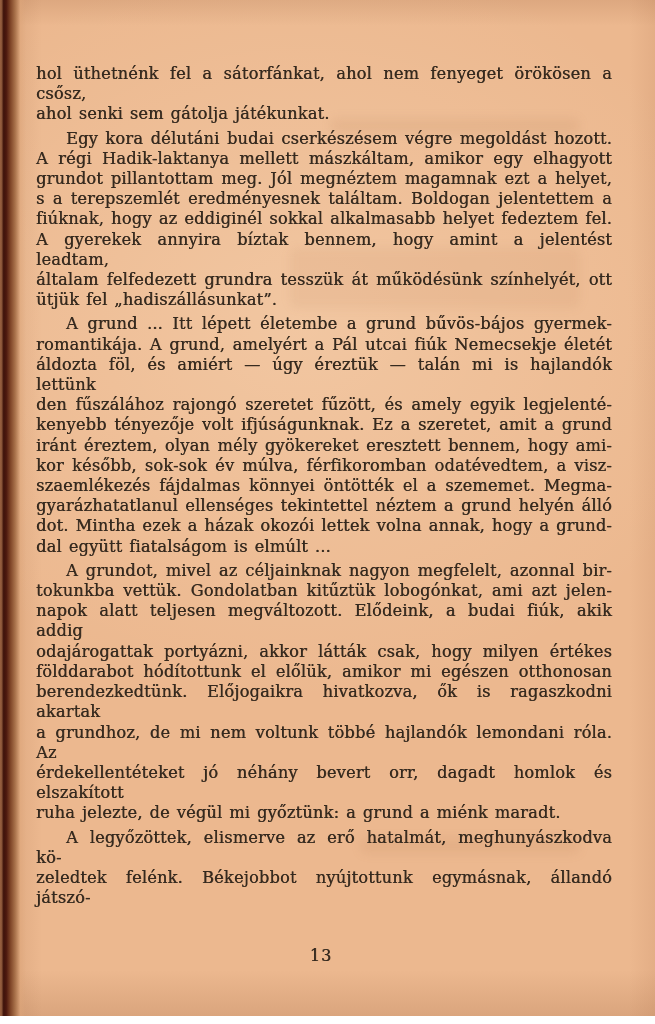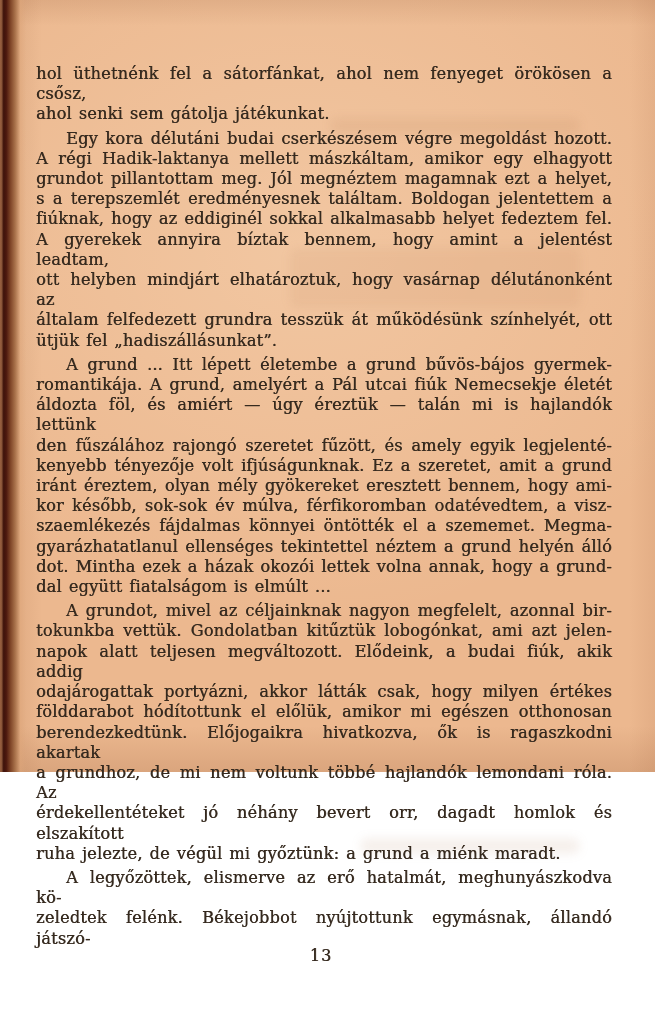--- a/index.html
+++ b/index.html
@@ -5,21 +5,21 @@
   html, body {
     margin: 0;
     padding: 0;
     width: 655px;
     height: 1024px;
     overflow: hidden;
   }
   .page {
     position: relative;
     width: 655px;
-    height: 772px;
+    height: 1016px;
     background:
       radial-gradient(ellipse 620px 520px at 46% 32%, rgba(255,232,203,0.30), rgba(255,232,203,0) 72%),
       linear-gradient(to right, rgba(120,60,25,0.16) 0px, rgba(120,60,25,0) 42px),
       linear-gradient(to left, rgba(150,85,50,0.10) 0px, rgba(150,85,50,0) 26px),
       linear-gradient(to bottom, rgba(130,70,35,0.14) 0px, rgba(130,70,35,0) 26px),
       linear-gradient(to top, rgba(125,65,32,0.16) 0px, rgba(125,65,32,0) 46px),
       var(--paper, #ecb88f);
     font-family: "DejaVu Serif", serif;
   }
   .book-edge {
@@ -87,21 +87,20 @@
         <div class="line">hol üthetnénk fel a sátorfánkat, ahol nem fenyeget örökösen a csősz,</div>
         <div class="line last">ahol senki sem gátolja játékunkat.</div>
       </div>
       <div class="paragraph indent">
         <div class="line">Egy kora délutáni budai cserkészésem végre megoldást hozott.</div>
         <div class="line">A régi Hadik-laktanya mellett mászkáltam, amikor egy elhagyott</div>
         <div class="line">grundot pillantottam meg. Jól megnéztem magamnak ezt a helyet,</div>
         <div class="line">s a terepszemlét eredményesnek találtam. Boldogan jelentettem a</div>
         <div class="line">fiúknak, hogy az eddiginél sokkal alkalmasabb helyet fedeztem fel.</div>
         <div class="line">A gyerekek annyira bíztak bennem, hogy amint a jelentést leadtam,</div>
-        <div class="line">ott helyben mindjárt elhatároztuk, hogy vasárnap délutánonként az</div>
         <div class="line">általam felfedezett grundra tesszük át működésünk színhelyét, ott</div>
         <div class="line last">ütjük fel „hadiszállásunkat”.</div>
       </div>
       <div class="paragraph indent">
         <div class="line">A grund ... Itt lépett életembe a grund bűvös-bájos gyermek-</div>
         <div class="line">romantikája. A grund, amelyért a Pál utcai fiúk Nemecsekje életét</div>
         <div class="line">áldozta föl, és amiért — úgy éreztük — talán mi is hajlandók lettünk</div>
         <div class="line">den fűszálához rajongó szeretet fűzött, és amely egyik legjelenté-</div>
         <div class="line">kenyebb tényezője volt ifjúságunknak. Ez a szeretet, amit a grund</div>
         <div class="line">iránt éreztem, olyan mély gyökereket eresztett bennem, hogy ami-</div>

